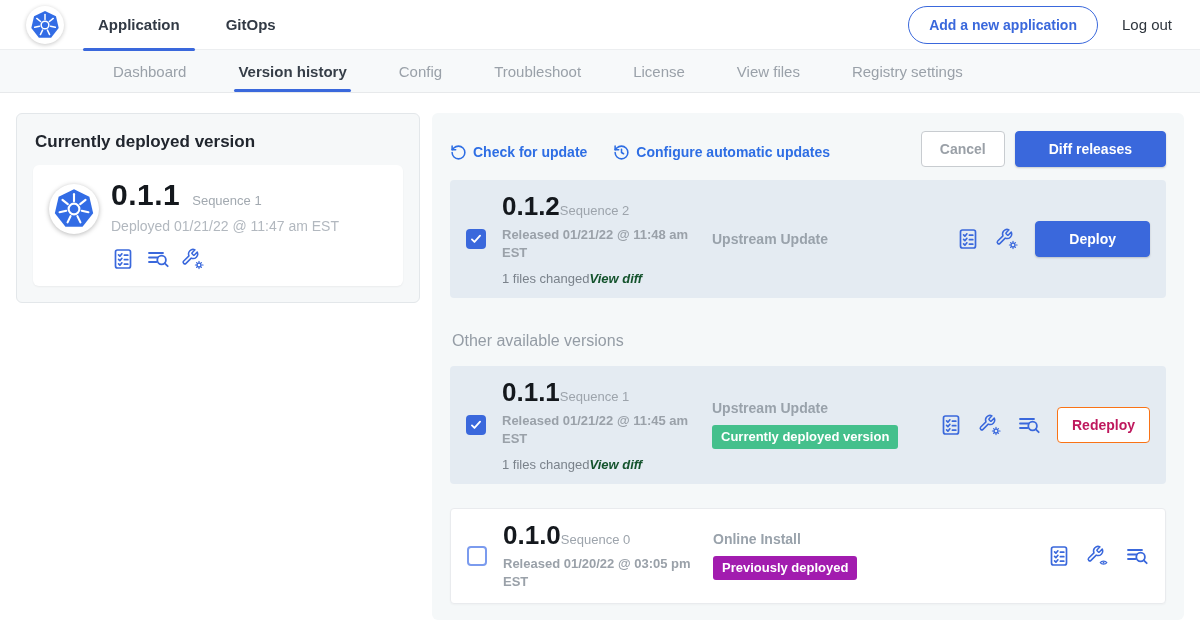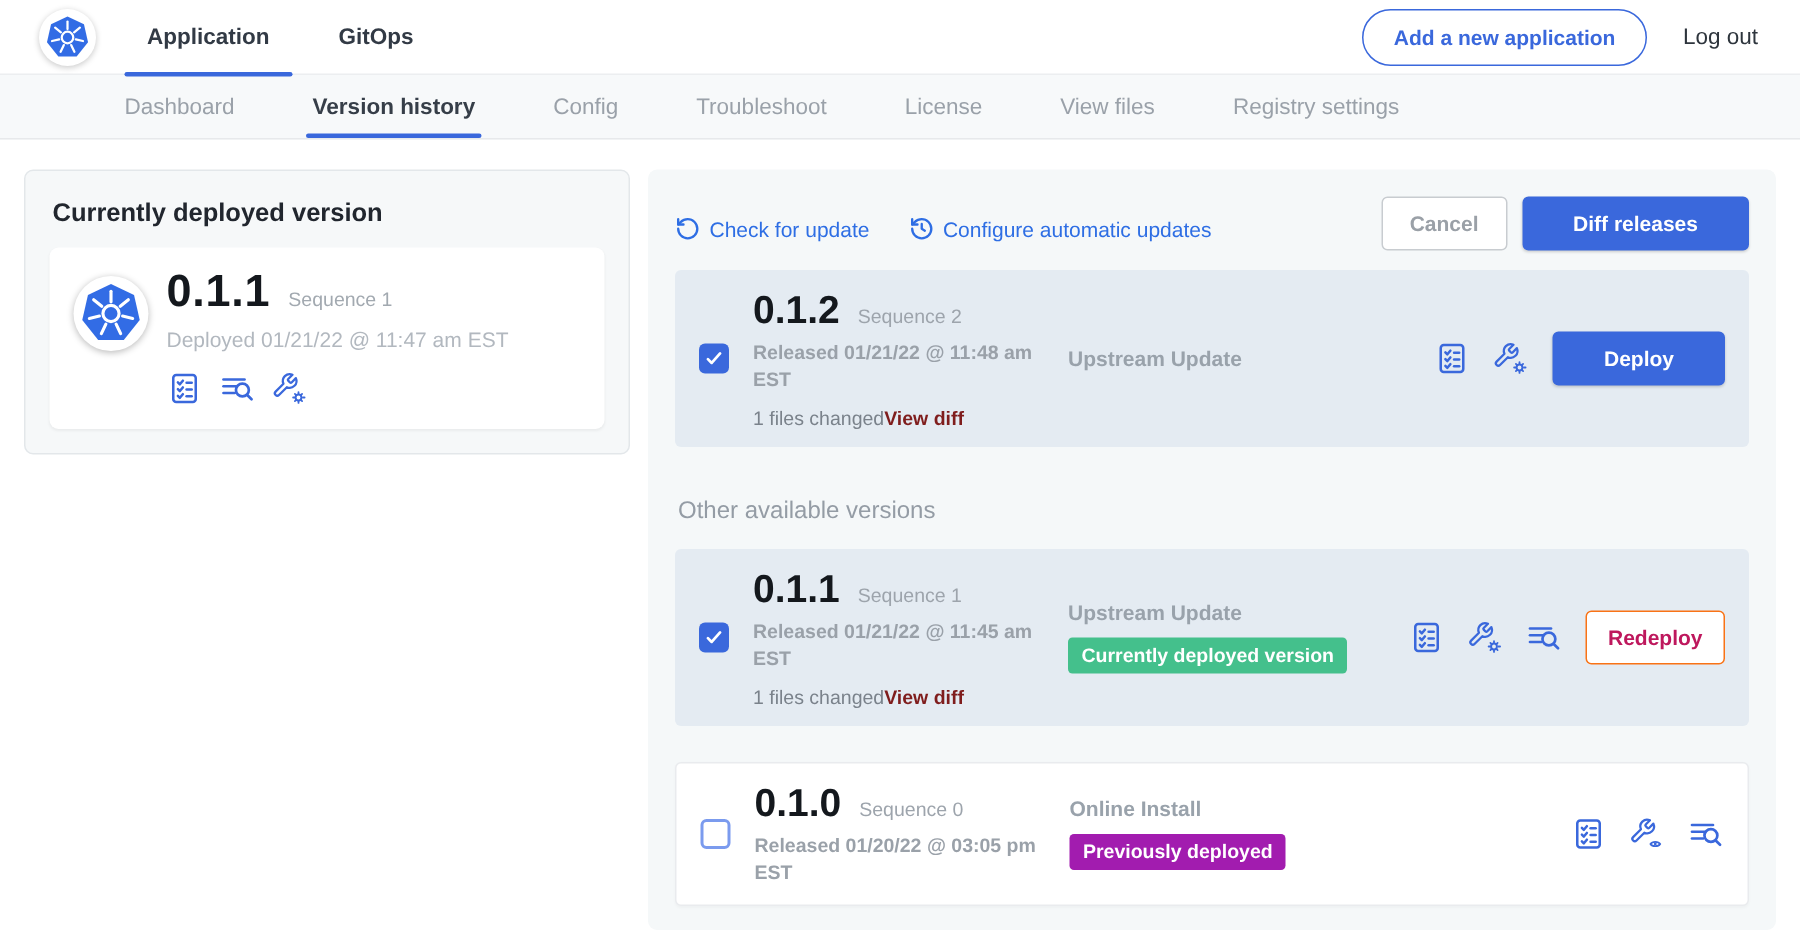--- a/index.html
+++ b/index.html
@@ -11,21 +11,21 @@
   
   .topnav { height:50px; display:flex; align-items:center; padding:0 26px; border-bottom:1px solid #ecEEf0; border-bottom:1px solid #eceef0; background:#fff; }
   .logo-badge { width:38px; height:38px; border-radius:50%; background:#fff; box-shadow:0 1px 4px rgba(0,0,0,.22); display:flex; align-items:center; justify-content:center; margin-right:34px; flex:none; }
   .top-tab { height:50px; display:flex; align-items:center; font-size:15px; font-weight:bold; color:#323a45; margin-right:46px; position:relative; cursor:pointer; }
   .top-tab.active::after { content:""; position:absolute; left:-15px; right:-15px; bottom:-1px; height:3px; background:#3a68dc; border-radius:2px; }
   .flex-spacer { flex:1; }
   .add-app-btn { border:1px solid #3a68dc; color:#3a68dc; background:#fff; font-weight:bold; font-size:14px; border-radius:19px; padding:10px 20px; margin-right:24px; cursor:pointer; font-family:inherit; }
   .logout { font-size:15px; color:#2e353d; cursor:pointer; padding-right:2px; }
 
   
-  .subnav { height:43px; background:#f7f9fa; border-bottom:1px solid #e7e9eb; display:flex; padding-left:83px; gap:52px; }
+  .subnav { height:43px; background:#f7f9fa; border-bottom:1px solid #e7e9eb; display:flex; padding-left:113px; gap:52px; }
   .subnav-item { display:flex; align-items:center; font-size:15px; color:#9aa1a9; position:relative; cursor:pointer; }
   .subnav-item.active { color:#363e48; font-weight:bold; }
   .subnav-item.active::after { content:""; position:absolute; left:-4px; right:-4px; bottom:0; height:3px; background:#3a68dc; border-radius:2px; }
 
   
   .main { display:flex; align-items:flex-start; padding:20px 16px; gap:12px; }
 
   
   .deployed-card { width:404px; background:#f6f8f9; border:1px solid #e3e7ea; border-radius:6px; padding:12px 16px 16px; flex:none; }
   .deployed-card h2 { font-size:17px; color:#21262e; font-weight:bold; margin:6px 0 13px 2px; }
@@ -36,40 +36,40 @@
   .seq-label { font-size:13px; color:#a2a9b0; margin-left:12px; }
   .deployed-at { font-size:14px; color:#b2b8bf; margin-top:7px; font-weight:500; }
   .icon-row { margin-top:13px; display:flex; align-items:center; gap:11px; color:#3a68dc; }
   .icn { width:24px; height:24px; display:block; }
   .icn-sm { width:17px; height:17px; display:block; }
 
   
   .right-panel { flex:1; background:#f5f8f9; border-radius:6px; padding:18px; height:507px; overflow:hidden; }
   .panel-header { display:flex; align-items:center; margin-bottom:13px; }
   .panel-header h3 { font-size:16px; font-weight:bold; color:#4c535c; margin-right:12px; }
-  .hdr-link { display:flex; align-items:flex-end; gap:6px; color:#2e6ee4; font-size:14px; font-weight:normal; margin-right:26px; position:relative; top:3px; cursor:pointer; }
+  .hdr-link { display:flex; align-items:center; gap:6px; color:#2e6ee4; font-size:14px; font-weight:bold; margin-right:26px; position:relative; top:3px; cursor:pointer; }
   .btn { font-size:14px; font-weight:bold; border-radius:4px; cursor:pointer; font-family:inherit; }
   .btn-cancel { background:#fff; border:1px solid #c8ccd0; color:#9aa0a7; padding:9px 18px; margin-right:10px; }
   .btn-primary { background:#3a68dc; border:1px solid #3a68dc; color:#fff; padding:9px 33px; box-shadow:0 1px 2px rgba(0,0,0,.18); }
   .btn-outline { background:#fff; border:1px solid #f97316; color:#be185d; padding:9px 14px; }
 
   .version-row { display:flex; align-items:center; border-radius:4px; padding:12px 16px; }
   .version-row.sel { background:#e4ebf2; }
   .version-row.plain { background:#fff; border:1px solid #e9ebee; box-shadow:0 1px 2px rgba(0,0,0,.03); margin-top:24px; }
   .checkbox { width:20px; height:20px; border-radius:4px; margin-right:16px; flex:none; cursor:pointer; }
   .checkbox.checked { background:#3a68dc; display:flex; align-items:center; justify-content:center; }
   .checkbox.un { background:#fff; border:2px solid #7b9bee; }
   .chk { width:14px; height:14px; }
 
   .ver-col { width:204px; flex:none; }
   .ver-num { font-size:26px; font-weight:bold; color:#14181d; line-height:1.1; }
-  .ver-seq { font-size:13px; color:#9da4ac; margin-left:12px; }
+  .ver-seq { font-size:13px; color:#9da4ac; margin-left:0; }
   .released { margin-top:5px; font-size:13px; font-weight:bold; color:#9aa1a9; line-height:1.4; max-width:190px; }
   .files-line { margin-top:9px; font-size:13px; color:#7a828b; display:flex; align-items:baseline; }
-  .view-diff { color:#7f1d1d; font-weight:bold; cursor:pointer; }
+  .view-diff { color:#14532d; font-weight:bold; cursor:pointer;font-style:italic; }
 
   .mid-col { flex:1; padding-left:6px; align-self:center; }
   .source { font-size:14px; font-weight:bold; color:#99a2ab; }
   .badge { display:inline-block; margin-top:9px; padding:4px 9px 5px; border-radius:3px; font-size:13px; font-weight:bold; color:#fff; }
   .badge.green { background:#44c08c; }
   .badge.gray  { background:#a21caf; }
 
   .row-icons { display:flex; align-items:center; gap:15px; color:#3a68dc; align-self:center; }
   .row-action { margin-left:16px; align-self:center; }
 

